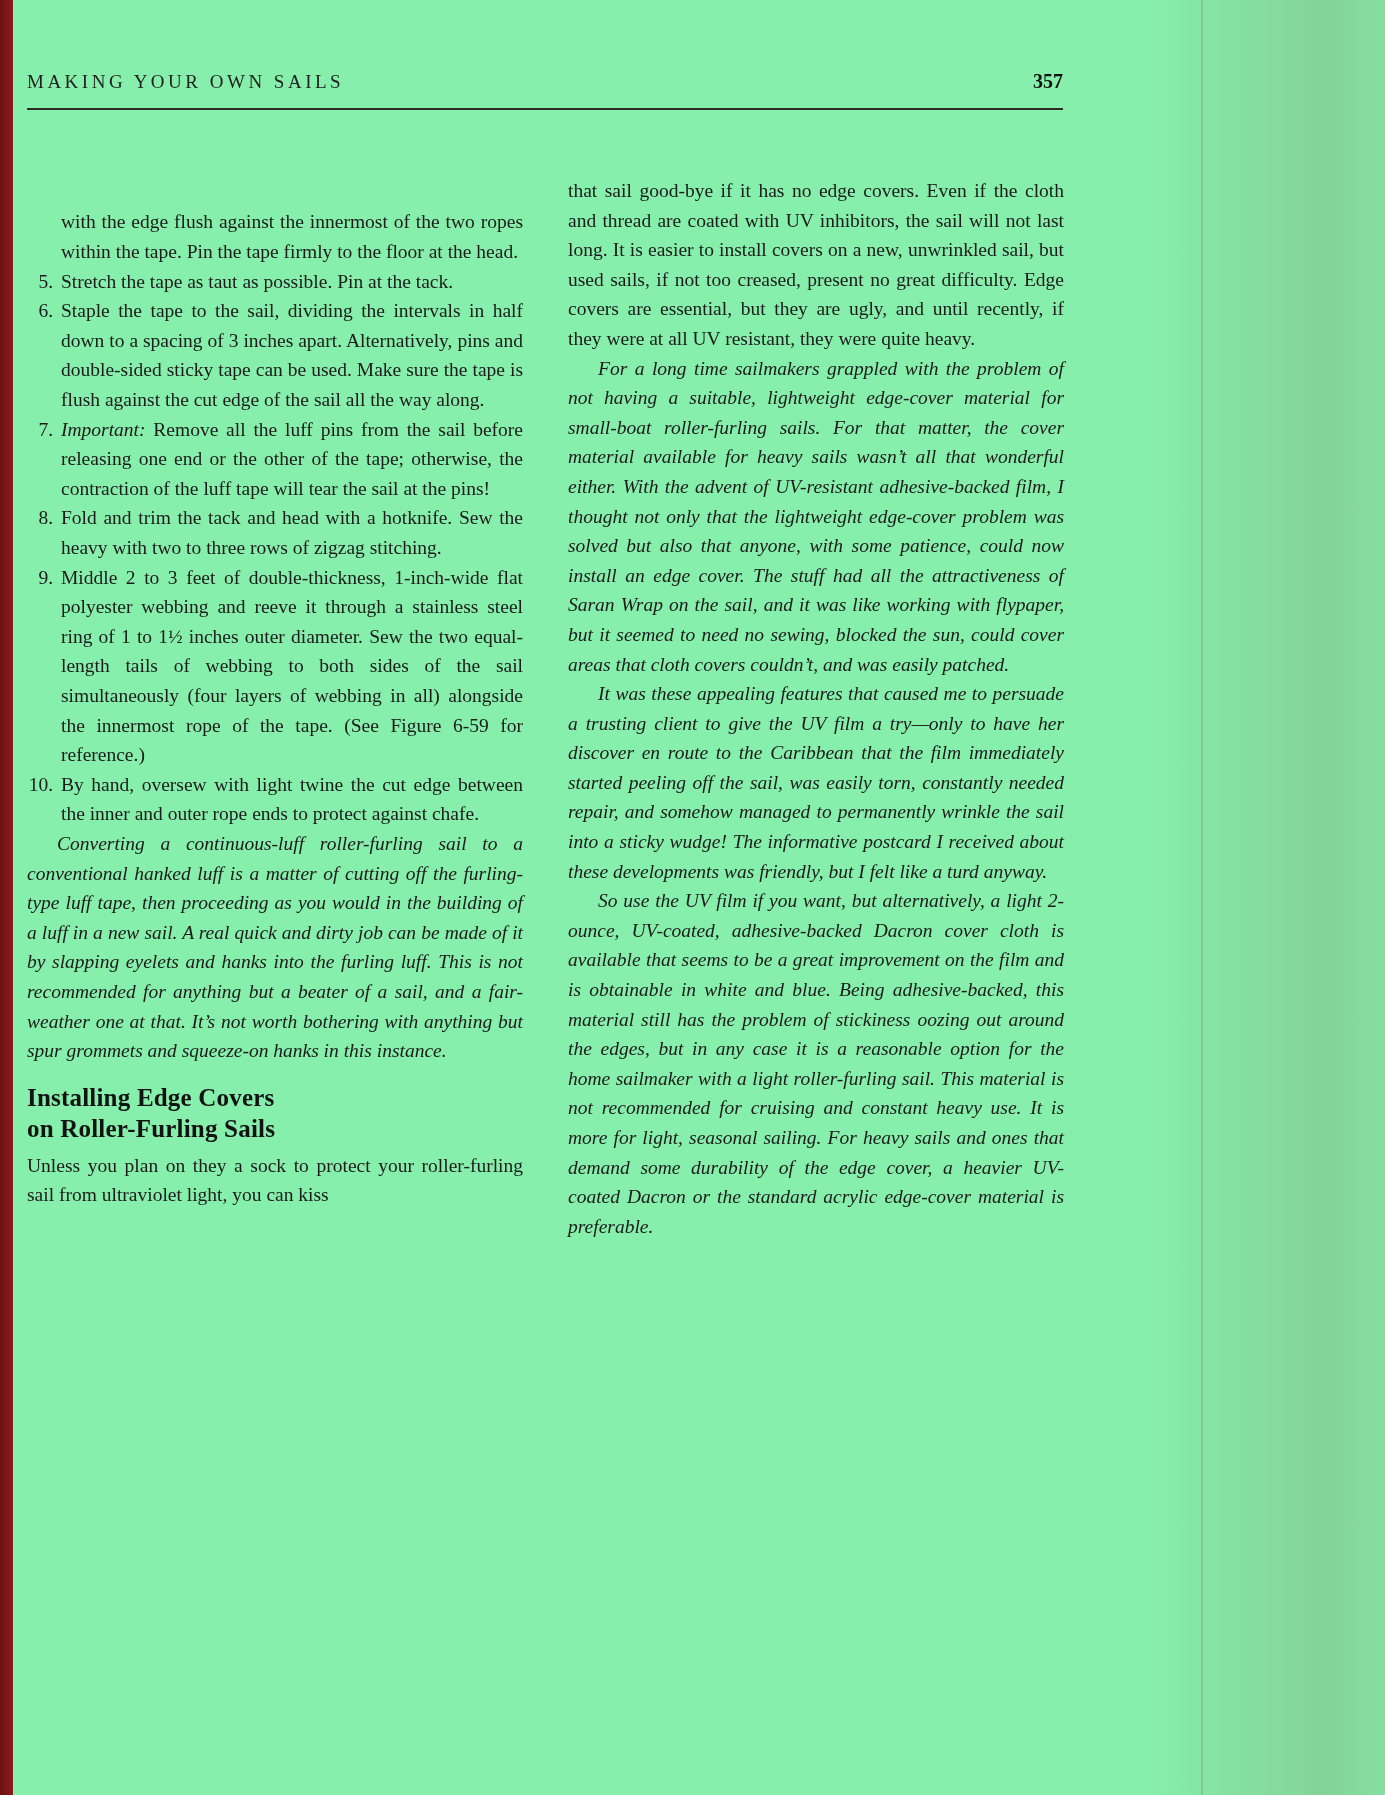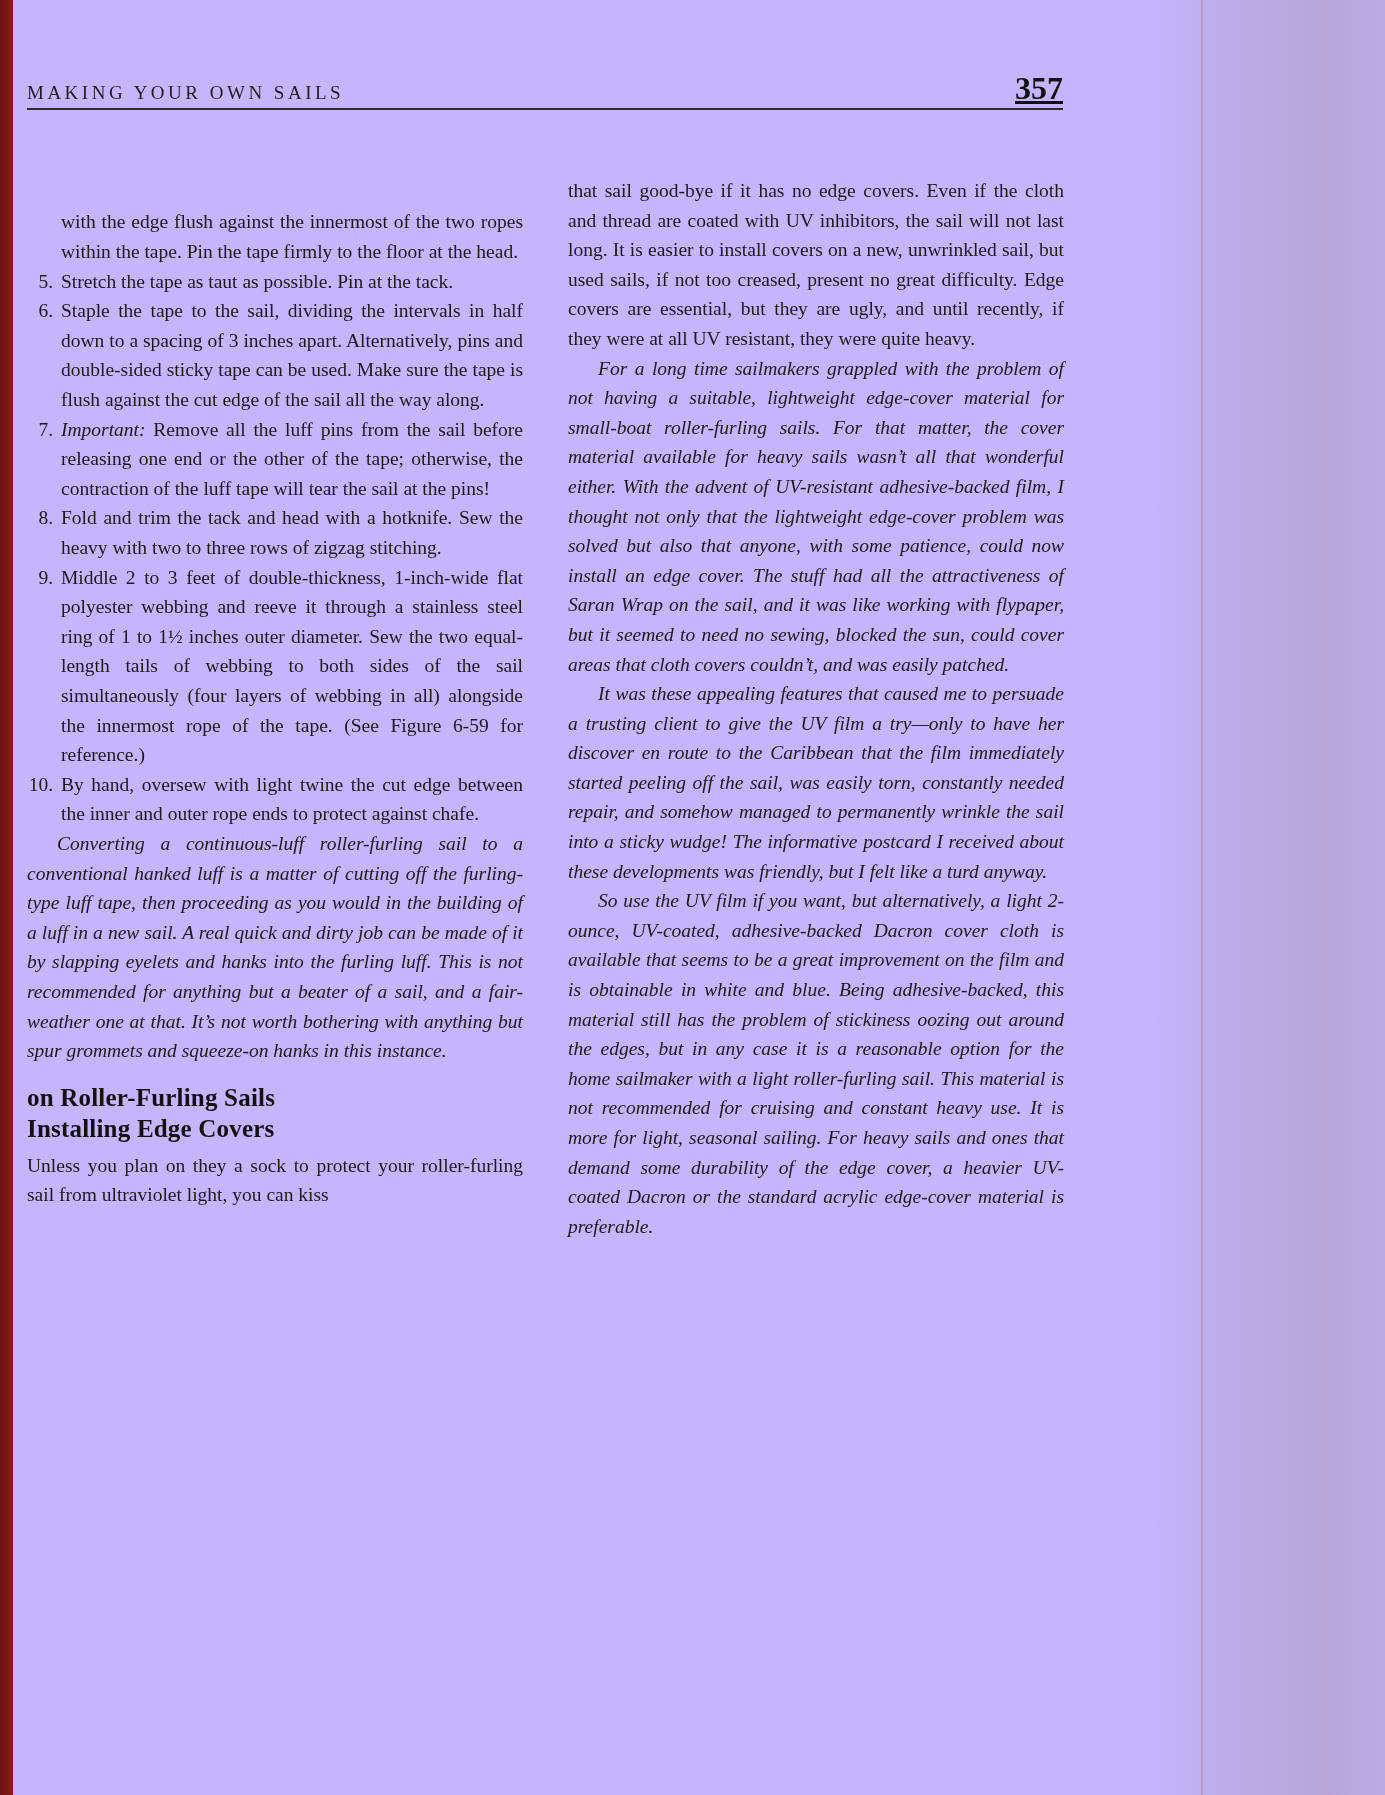--- a/index.html
+++ b/index.html
@@ -3,21 +3,21 @@
 <meta charset="utf-8">
 <style>
   * { margin: 0; padding: 0; box-sizing: border-box; }
   html, body { background: #cfc7b2; }
   body { width: 1385px; }
 
   .page {
     position: relative;
     width: 1385px;
     height: 1795px;
-    background: #c4b5fd;
+    background: #86efac;
     font-family: "Liberation Serif", serif;
     color: #1b1b1b;
     overflow: hidden;
   }
 
   .spine {
     position: absolute; left: 0; top: 0;
     width: 13px; height: 100%;
     background: linear-gradient(to right, #6d1112, #8a1b1b);
   }
@@ -43,24 +43,23 @@
     position: absolute; left: 27px; top: 70px;
     width: 1036px;
     display: flex; justify-content: space-between; align-items: baseline;
   }
   .running-head {
     font-size: 19px;
     letter-spacing: 3.5px;
     color: #1f1f1f;
   }
   .page-number {
-    font-size: 32px;
+    font-size: 20px;
     font-weight: bold;
     color: #101010;
-    text-decoration: underline;
   }
   .header-rule {
     position: absolute; left: 27px; top: 108px;
     width: 1036px; height: 2px;
     background: #2e2c28;
   }
 
   .columns {
     position: absolute; left: 27px; top: 176px;
     width: 1036px;
@@ -144,22 +143,22 @@
       </div>
 
       <div class="list-item">
         <span class="item-number">10.</span>
         <span class="item-text"><em></em><span>By hand, oversew with light twine the cut edge between the inner and outer rope ends to protect against chafe.</span></span>
       </div>
 
       <p class="para indent gap-top">Converting a continuous-luff roller-furling sail to a conventional hanked luff is a matter of cutting off the furling-type luff tape, then proceeding as you would in the building of a luff in a new sail. A real quick and dirty job can be made of it by slapping eyelets and hanks into the furling luff. This is not recommended for anything but a beater of a sail, and a fair-weather one at that. It’s not worth bothering with anything but spur grommets and squeeze-on hanks in this instance.</p>
 
       <div class="heading-block">
+        <div class="heading-line">Installing Edge Covers</div>
         <div class="heading-line">on Roller-Furling Sails</div>
-        <div class="heading-line">Installing Edge Covers</div>
       </div>
 
       <p class="para">Unless you plan on they a sock to protect your roller-furling sail from ultraviolet light, you can kiss</p>
 
     </div>
 
     <div class="col">
       <p class="para">that sail good-bye if it has no edge covers. Even if the cloth and thread are coated with UV inhibitors, the sail will not last long. It is easier to install covers on a new, unwrinkled sail, but used sails, if not too creased, present no great difficulty. Edge covers are essential, but they are ugly, and until recently, if they were at all UV resistant, they were quite heavy.</p>
       <p class="para indent">For a long time sailmakers grappled with the problem of not having a suitable, lightweight edge-cover material for small-boat roller-furling sails. For that matter, the cover material available for heavy sails wasn’t all that wonderful either. With the advent of UV-resistant adhesive-backed film, I thought not only that the lightweight edge-cover problem was solved but also that anyone, with some patience, could now install an edge cover. The stuff had all the attractiveness of Saran Wrap on the sail, and it was like working with flypaper, but it seemed to need no sewing, blocked the sun, could cover areas that cloth covers couldn’t, and was easily patched.</p>
       <p class="para indent">It was these appealing features that caused me to persuade a trusting client to give the UV film a try—only to have her discover en route to the Caribbean that the film immediately started peeling off the sail, was easily torn, constantly needed repair, and somehow managed to permanently wrinkle the sail into a sticky wudge! The informative postcard I received about these developments was friendly, but I felt like a turd anyway.</p>

